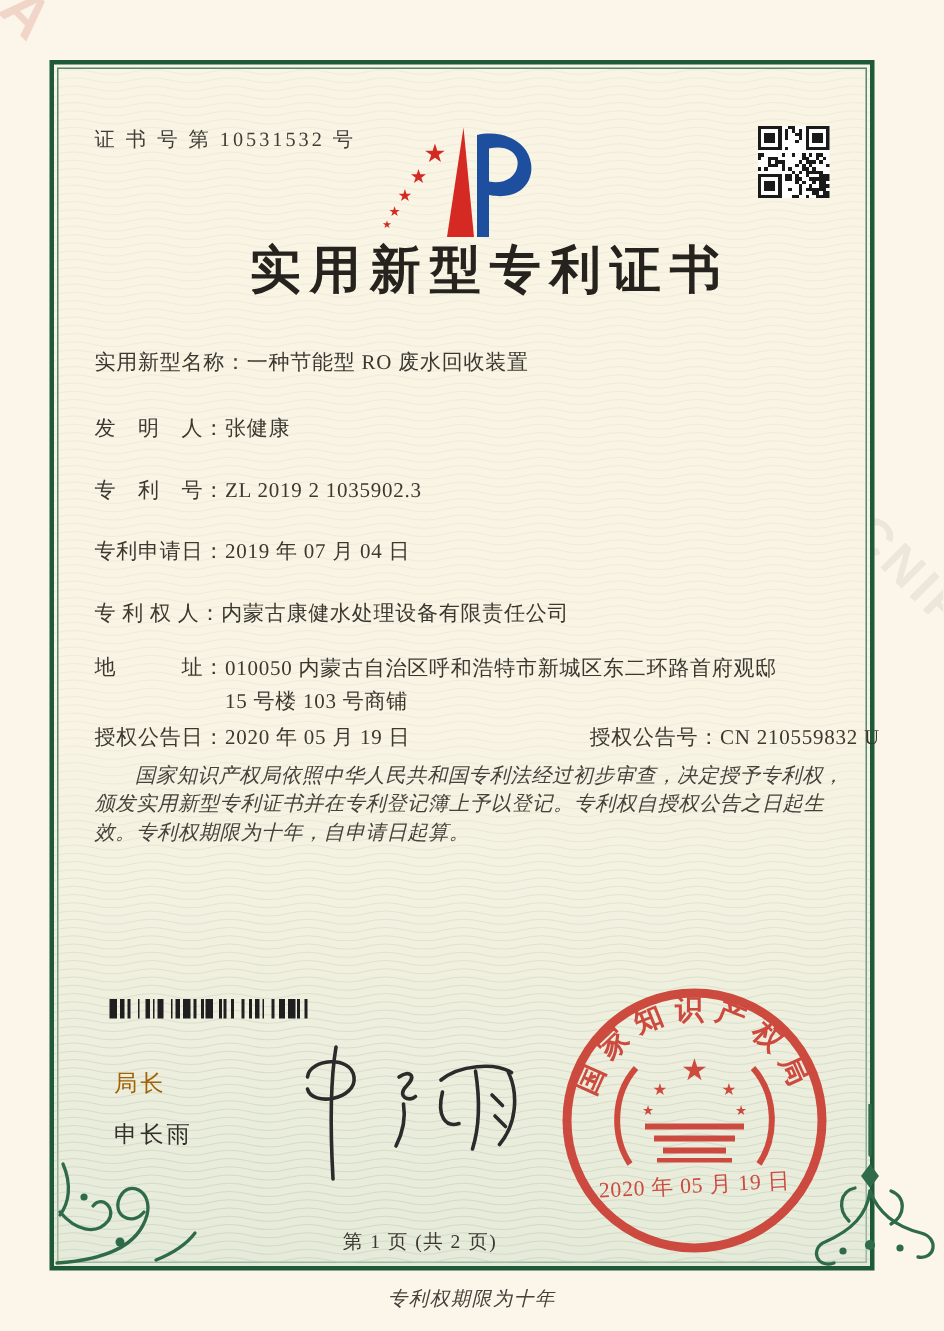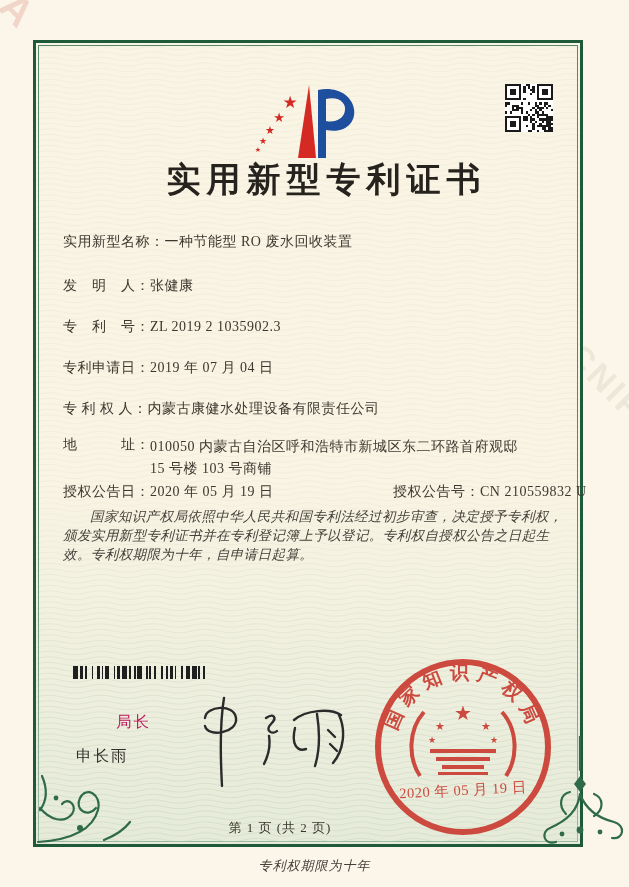--- a/index.html
+++ b/index.html
@@ -23,21 +23,21 @@
   .row{position:absolute;left:63px;font-size:14px;color:#3c382f;letter-spacing:.5px;white-space:nowrap;}
   .row .lbl{display:inline-block;}
   .addr{white-space:normal;display:flex;}
   .addr .val{display:inline-block;width:372px;line-height:22px;white-space:normal;}
   .pair2{position:absolute;left:330px;top:0;}
   .body-text{position:absolute;left:63px;top:508px;width:500px;font-size:13.5px;
              line-height:18.8px;color:#46413a;font-style:italic;}
   .body-text p{margin:0;text-indent:2em;letter-spacing:.4px;}
   #barcode{position:absolute;left:73px;top:666px;width:170px;height:13px;display:flex;}
   #barcode span{display:block;height:100%;}
-  .sig-title{position:absolute;left:76px;top:712px;font-size:15.5px;color:#be185d;letter-spacing:2px;margin-left:40px;}
+  .sig-title{position:absolute;left:76px;top:712px;font-size:15.5px;color:#a16207;letter-spacing:2px;}
   .sig-name{position:absolute;left:76px;top:746px;font-size:15.5px;color:#33302a;letter-spacing:2px;}
   .autograph{position:absolute;left:178px;top:688px;}
   .seal{position:absolute;left:368px;top:654px;}
   .qr{position:absolute;left:505px;top:84px;}
   .logo{position:absolute;left:250px;top:78px;}
   .flourish{position:absolute;pointer-events:none;}
   .page-footer{position:absolute;left:0;top:819px;width:560px;text-align:center;
                font-size:13px;color:#3c382f;letter-spacing:1px;}
   .cont-note{position:absolute;left:0;top:857px;width:629px;text-align:center;
              font-size:13px;color:#45403a;font-style:italic;letter-spacing:1px;}
@@ -199,20 +199,21 @@
       <path d="M0 763.0 q13 -3.4 26 0 q13 3.4 26 0 q13 -3.4 26 0 q13 3.4 26 0 q13 -3.4 26 0 q13 3.4 26 0 q13 -3.4 26 0 q13 3.4 26 0 q13 -3.4 26 0 q13 3.4 26 0 q13 -3.4 26 0 q13 3.4 26 0 q13 -3.4 26 0 q13 3.4 26 0 q13 -3.4 26 0 q13 3.4 26 0 q13 -3.4 26 0 q13 3.4 26 0 q13 -3.4 26 0 q13 3.4 26 0 q13 -3.4 26 0" fill="none" stroke="#8fae90" stroke-width="0.7" opacity="0.44"></path>
       <path d="M0 768.5 q13 -3.4 26 0 q13 3.4 26 0 q13 -3.4 26 0 q13 3.4 26 0 q13 -3.4 26 0 q13 3.4 26 0 q13 -3.4 26 0 q13 3.4 26 0 q13 -3.4 26 0 q13 3.4 26 0 q13 -3.4 26 0 q13 3.4 26 0 q13 -3.4 26 0 q13 3.4 26 0 q13 -3.4 26 0 q13 3.4 26 0 q13 -3.4 26 0 q13 3.4 26 0 q13 -3.4 26 0 q13 3.4 26 0 q13 -3.4 26 0" fill="none" stroke="#8fae90" stroke-width="0.7" opacity="0.44"></path>
       <path d="M0 774.0 q13 -3.4 26 0 q13 3.4 26 0 q13 -3.4 26 0 q13 3.4 26 0 q13 -3.4 26 0 q13 3.4 26 0 q13 -3.4 26 0 q13 3.4 26 0 q13 -3.4 26 0 q13 3.4 26 0 q13 -3.4 26 0 q13 3.4 26 0 q13 -3.4 26 0 q13 3.4 26 0 q13 -3.4 26 0 q13 3.4 26 0 q13 -3.4 26 0 q13 3.4 26 0 q13 -3.4 26 0 q13 3.4 26 0 q13 -3.4 26 0" fill="none" stroke="#8fae90" stroke-width="0.7" opacity="0.45"></path>
       <path d="M0 779.5 q13 -3.4 26 0 q13 3.4 26 0 q13 -3.4 26 0 q13 3.4 26 0 q13 -3.4 26 0 q13 3.4 26 0 q13 -3.4 26 0 q13 3.4 26 0 q13 -3.4 26 0 q13 3.4 26 0 q13 -3.4 26 0 q13 3.4 26 0 q13 -3.4 26 0 q13 3.4 26 0 q13 -3.4 26 0 q13 3.4 26 0 q13 -3.4 26 0 q13 3.4 26 0 q13 -3.4 26 0 q13 3.4 26 0 q13 -3.4 26 0" fill="none" stroke="#8fae90" stroke-width="0.7" opacity="0.45"></path>
       <path d="M0 785.0 q13 -3.4 26 0 q13 3.4 26 0 q13 -3.4 26 0 q13 3.4 26 0 q13 -3.4 26 0 q13 3.4 26 0 q13 -3.4 26 0 q13 3.4 26 0 q13 -3.4 26 0 q13 3.4 26 0 q13 -3.4 26 0 q13 3.4 26 0 q13 -3.4 26 0 q13 3.4 26 0 q13 -3.4 26 0 q13 3.4 26 0 q13 -3.4 26 0 q13 3.4 26 0 q13 -3.4 26 0 q13 3.4 26 0 q13 -3.4 26 0" fill="none" stroke="#8fae90" stroke-width="0.7" opacity="0.45"></path>
       <path d="M0 790.5 q13 -3.4 26 0 q13 3.4 26 0 q13 -3.4 26 0 q13 3.4 26 0 q13 -3.4 26 0 q13 3.4 26 0 q13 -3.4 26 0 q13 3.4 26 0 q13 -3.4 26 0 q13 3.4 26 0 q13 -3.4 26 0 q13 3.4 26 0 q13 -3.4 26 0 q13 3.4 26 0 q13 -3.4 26 0 q13 3.4 26 0 q13 -3.4 26 0 q13 3.4 26 0 q13 -3.4 26 0 q13 3.4 26 0 q13 -3.4 26 0" fill="none" stroke="#8fae90" stroke-width="0.7" opacity="0.45"></path>
       <path d="M0 796.0 q13 -3.4 26 0 q13 3.4 26 0 q13 -3.4 26 0 q13 3.4 26 0 q13 -3.4 26 0 q13 3.4 26 0 q13 -3.4 26 0 q13 3.4 26 0 q13 -3.4 26 0 q13 3.4 26 0 q13 -3.4 26 0 q13 3.4 26 0 q13 -3.4 26 0 q13 3.4 26 0 q13 -3.4 26 0 q13 3.4 26 0 q13 -3.4 26 0 q13 3.4 26 0 q13 -3.4 26 0 q13 3.4 26 0 q13 -3.4 26 0" fill="none" stroke="#8fae90" stroke-width="0.7" opacity="0.45"></path>
     </svg>
   <div class="tint"></div>
 
+  <div class="cert-no">证 书 号 第 10531532 号</div>
 
   <svg class="logo" width="120" height="90" viewBox="0 0 120 90">
     <polygon points="59,7 66,80 48,80" fill="#d42a23"></polygon>
     <path d="M68,12 L68,80 L76,80 L76,52 C96,56 106,44 104,31 C102,17 86,8 68,12 Z
              M76,21 C90,18 96,26 95,32 C94,41 85,45 76,43 Z" fill="#1d4f9e"></path>
     <text x="40" y="30" font-size="17" fill="#d42a23" text-anchor="middle">★</text>
     <text x="29" y="44" font-size="13" fill="#d42a23" text-anchor="middle">★</text>
     <text x="20" y="56" font-size="11" fill="#d42a23" text-anchor="middle">★</text>
     <text x="13" y="66" font-size="9" fill="#d42a23" text-anchor="middle">★</text>
     <text x="8" y="74" font-size="7" fill="#d42a23" text-anchor="middle">★</text>

